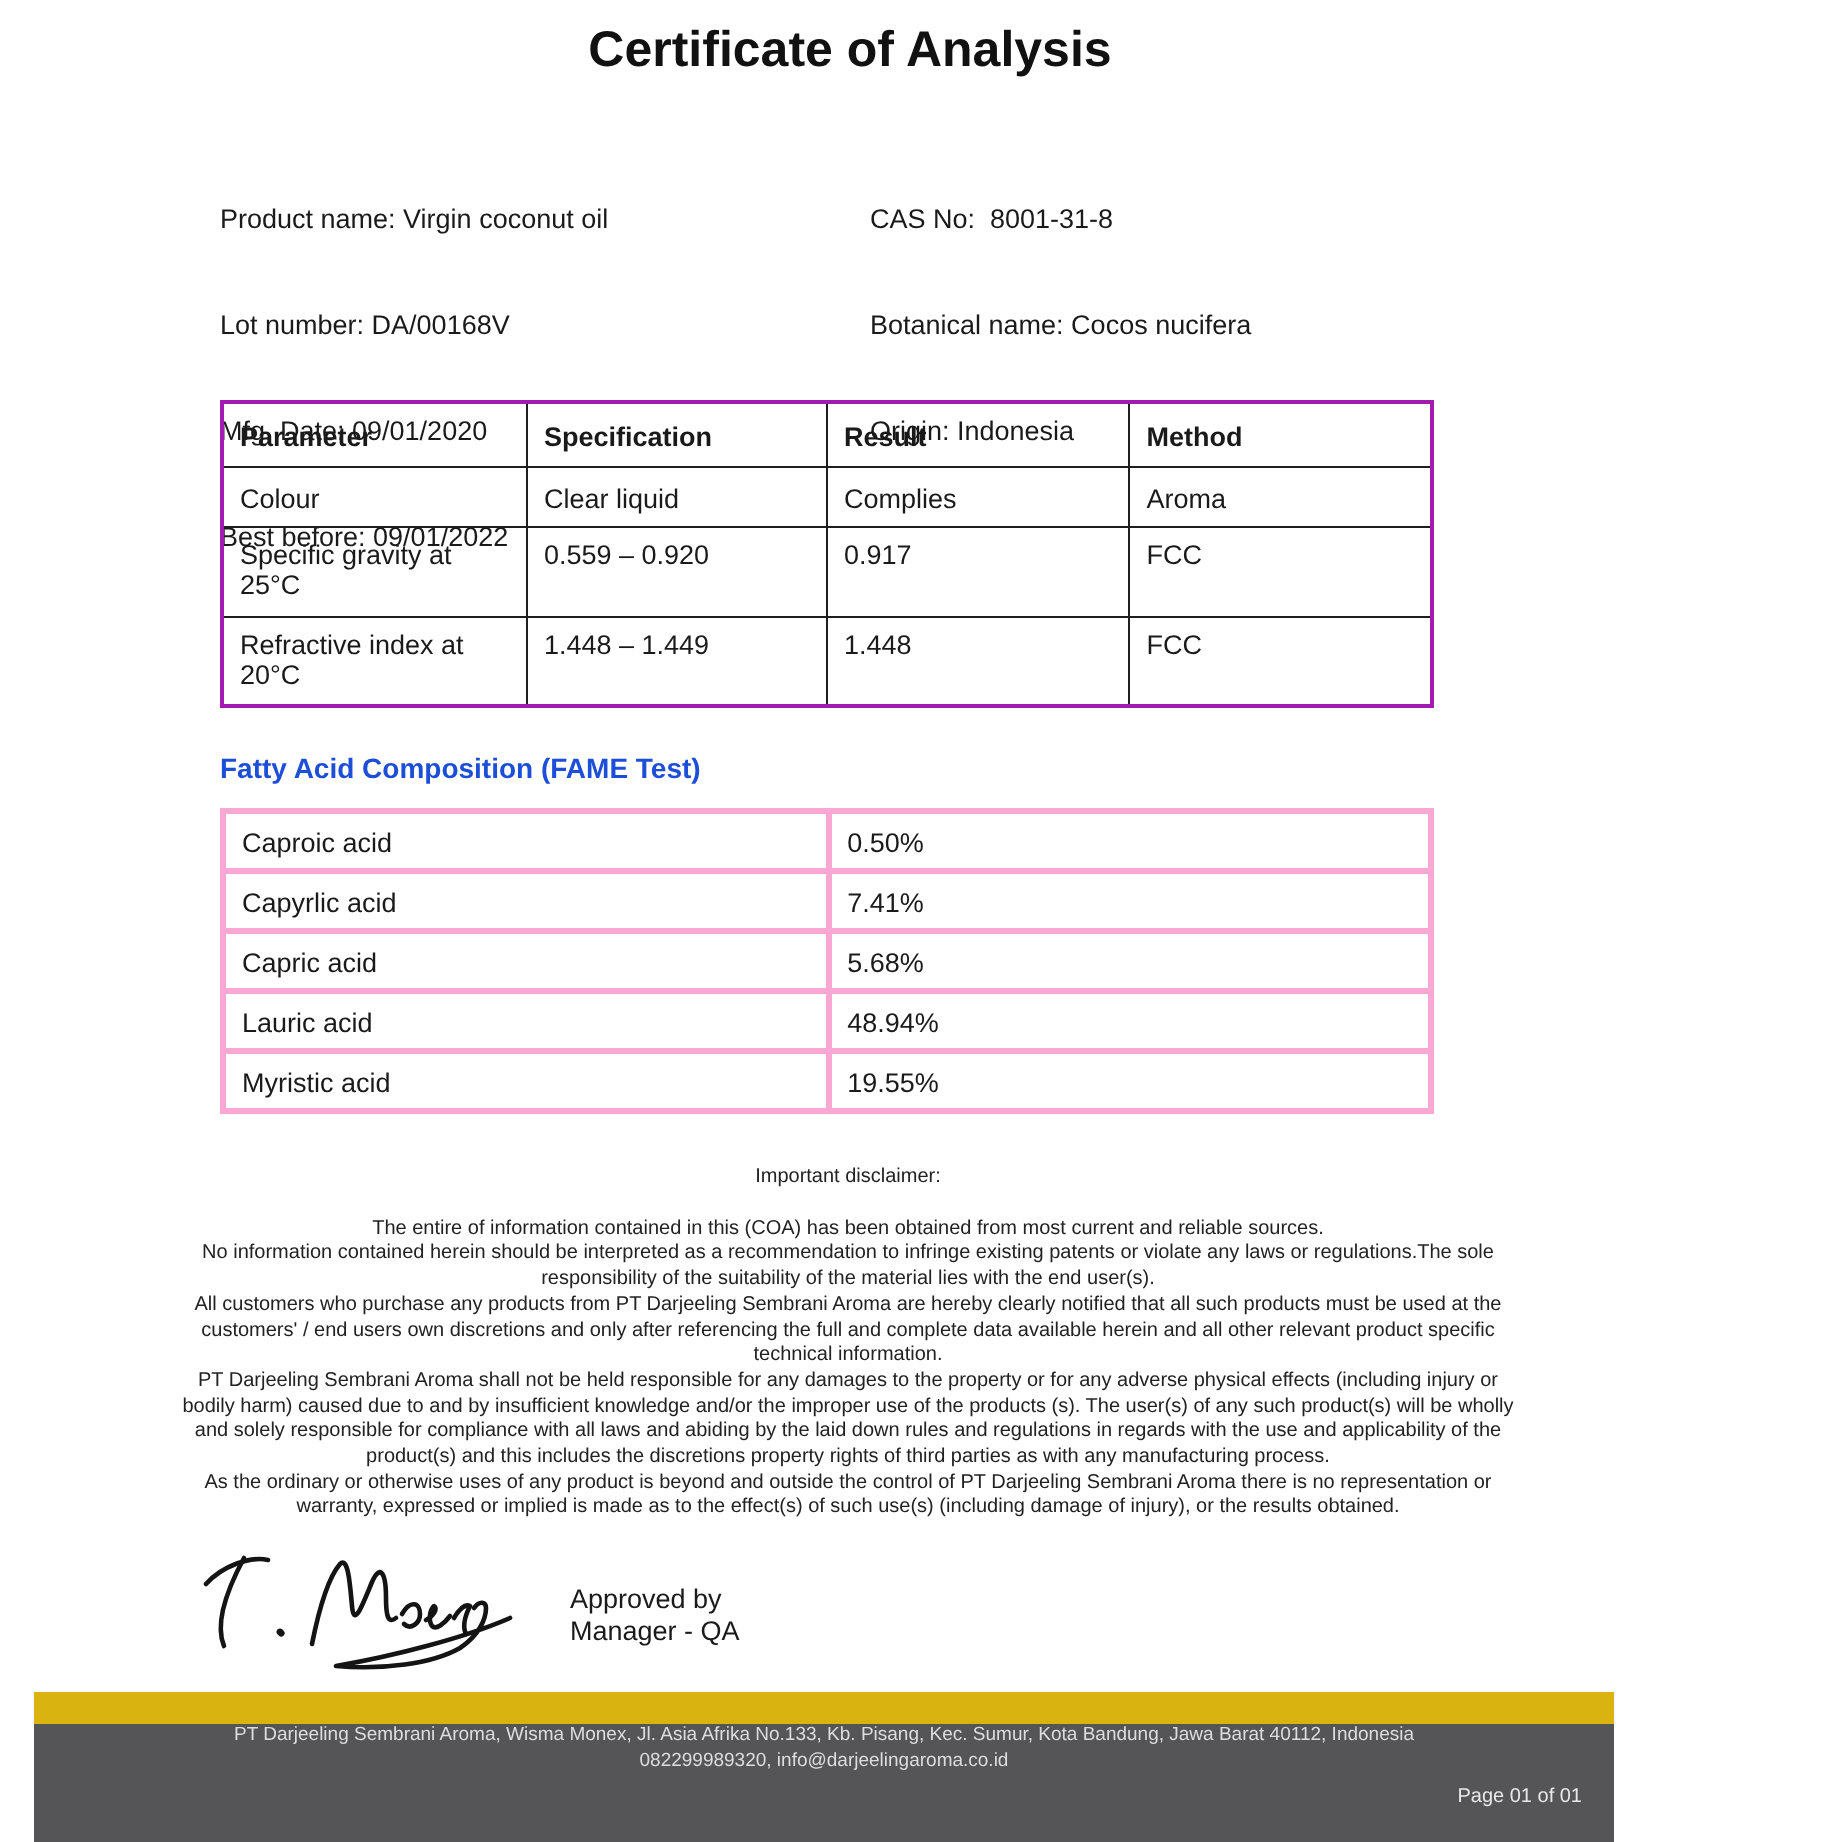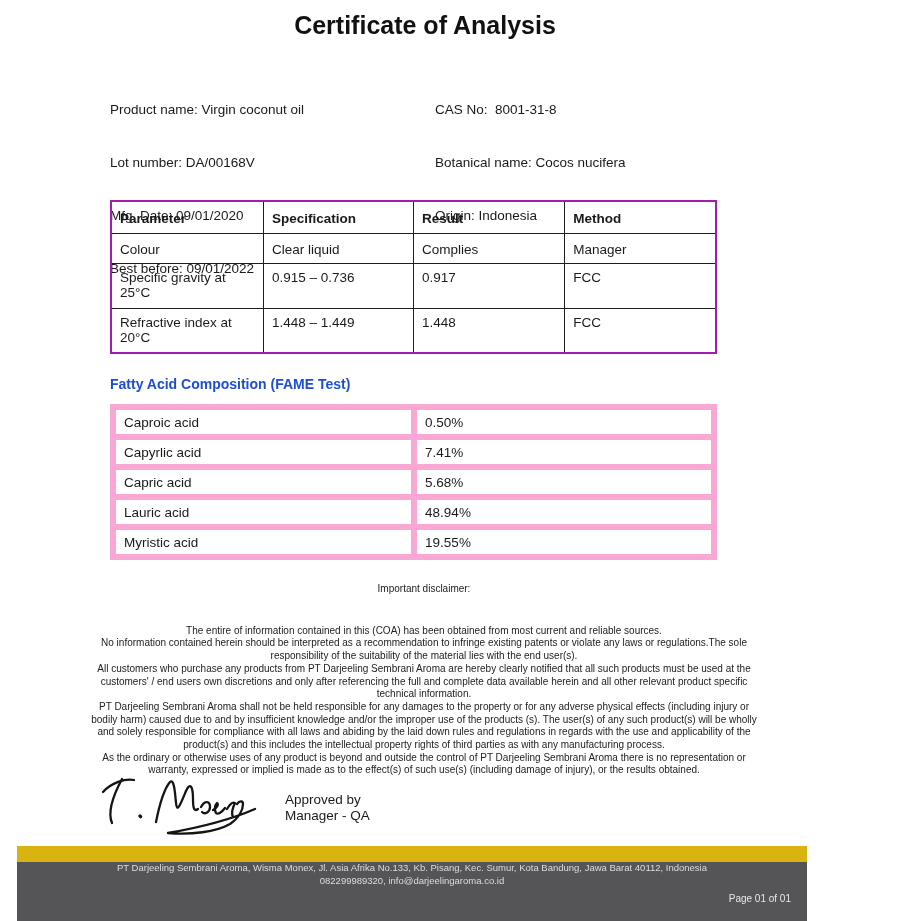--- a/index.html
+++ b/index.html
@@ -13,25 +13,25 @@
   .storage{position:absolute;left:110px;top:160px;font-size:13.5px;}
   table{border-collapse:collapse;table-layout:fixed;}
   .spec{position:absolute;left:110px;top:200px;width:607px;border:2px solid #a21caf;}
   .spec th,.spec td{border:1px solid #1f1f1f;font-size:13.5px;text-align:left;
         vertical-align:top;padding:6px 8px 4px 8px;box-sizing:border-box;overflow:hidden;}
   .spec th{font-weight:bold;height:32px;vertical-align:middle;}
   .spec tr.h30 td{height:30px;vertical-align:middle;}
   .spec tr.h45 td{height:45px;margin-top:10px;}
   .fame-heading{position:absolute;left:110px;top:376px;font-size:14px;font-weight:bold;color:#1d4ed8;}
   .fame{position:absolute;left:110px;top:404px;width:607px;border:2px solid #1f1f1f;}
-  .fame td{border:6px solid #f9a8d4;font-size:13.5px;text-align:left;padding:5px 8px 4px 8px;
+  .fame td{border:3px solid #f9a8d4;font-size:13.5px;text-align:left;padding:5px 8px 4px 8px;
         height:30px;box-sizing:border-box;vertical-align:middle;}
   .disclaimer{position:absolute;left:62px;top:583px;width:724px;text-align:center;
         font-size:10px;line-height:12.7px;color:#222;}
-  .disclaimer-heading{margin-bottom:29px;}
+  .disclaimer-heading{margin-bottom:13px;}
   .signature{position:absolute;left:95px;top:770px;width:185px;height:72px;}
   .approved{position:absolute;left:285px;top:792px;font-size:13.5px;line-height:16px;}
   .stripe{position:absolute;left:17px;top:846px;width:790px;height:16px;}
   .footer-bar{position:absolute;left:17px;top:862px;width:790px;height:59px;
         color:#dddddd;font-size:9.5px;line-height:12.5px;text-align:center;
         box-sizing:border-box;padding-top:0;}
   .page-num{position:absolute;right:16px;top:31px;font-size:10px;color:#e8e8e8;}
 </style>
 </head>
 <body>
@@ -67,25 +67,25 @@
         <th>Specification</th>
         <th>Result</th>
         <th>Method</th>
       </tr>
     </thead>
     <tbody>
       <tr class="h30">
         <td>Colour</td>
         <td>Clear liquid</td>
         <td>Complies</td>
-        <td>Manager</td>
+        <td>Aroma</td>
       </tr>
       <tr class="h45">
         <td>Specific gravity at 25°C</td>
-        <td>0.915 – 0.736</td>
+        <td>0.559 – 0.920</td>
         <td>0.917</td>
         <td>FCC</td>
       </tr>
       <tr class="h45">
         <td>Refractive index at 20°C</td>
         <td>1.448 – 1.449</td>
         <td>1.448</td>
         <td>FCC</td>
       </tr>
     </tbody>
@@ -126,21 +126,21 @@
     <div class="disclaimer-heading">Important disclaimer:</div>
     <div>The entire of information contained in this (COA) has been obtained from most current and reliable sources.</div>
     <div>No information contained herein should be interpreted as a recommendation to infringe existing patents or violate any laws or regulations.The sole</div>
     <div>responsibility of the suitability of the material lies with the end user(s).</div>
     <div>All customers who purchase any products from PT Darjeeling Sembrani Aroma are hereby clearly notified that all such products must be used at the</div>
     <div>customers' / end users own discretions and only after referencing the full and complete data available herein and all other relevant product specific</div>
     <div>technical information.</div>
     <div>PT Darjeeling Sembrani Aroma shall not be held responsible for any damages to the property or for any adverse physical effects (including injury or</div>
     <div>bodily harm) caused due to and by insufficient knowledge and/or the improper use of the products (s). The user(s) of any such product(s) will be wholly</div>
     <div>and solely responsible for compliance with all laws and abiding by the laid down rules and regulations in regards with the use and applicability of the</div>
-    <div>product(s) and this includes the intellectual property rights of third parties as with any manufacturing process.</div>
+    <div>product(s) and this includes the discretions property rights of third parties as with any manufacturing process.</div>
     <div>As the ordinary or otherwise uses of any product is beyond and outside the control of PT Darjeeling Sembrani Aroma there is no representation or</div>
     <div>warranty, expressed or implied is made as to the effect(s) of such use(s) (including damage of injury), or the results obtained.</div>
   </div>
 
   <svg class="signature" viewBox="0 0 185 72" fill="none" stroke="#141414" stroke-width="2.3" stroke-linecap="round" stroke-linejoin="round">
     <path d="M8 22 C16 13 30 8 39 10"></path>
     <path d="M27 9 C20 22 12 41 17 53"></path>
     <path d="M45 46 l0.6 0.6" stroke-width="3.4"></path>
     <path d="M61 52 C64 37 69 19 75 12 C79 8 80 22 81 33 C82 44 86 33 91 21 C95 12 98 16 98 29 C98 38 99 42 103 39"></path>
     <path d="M106 37 C110 30 115 31 115 37 C115 42 110 45 107 42"></path>

